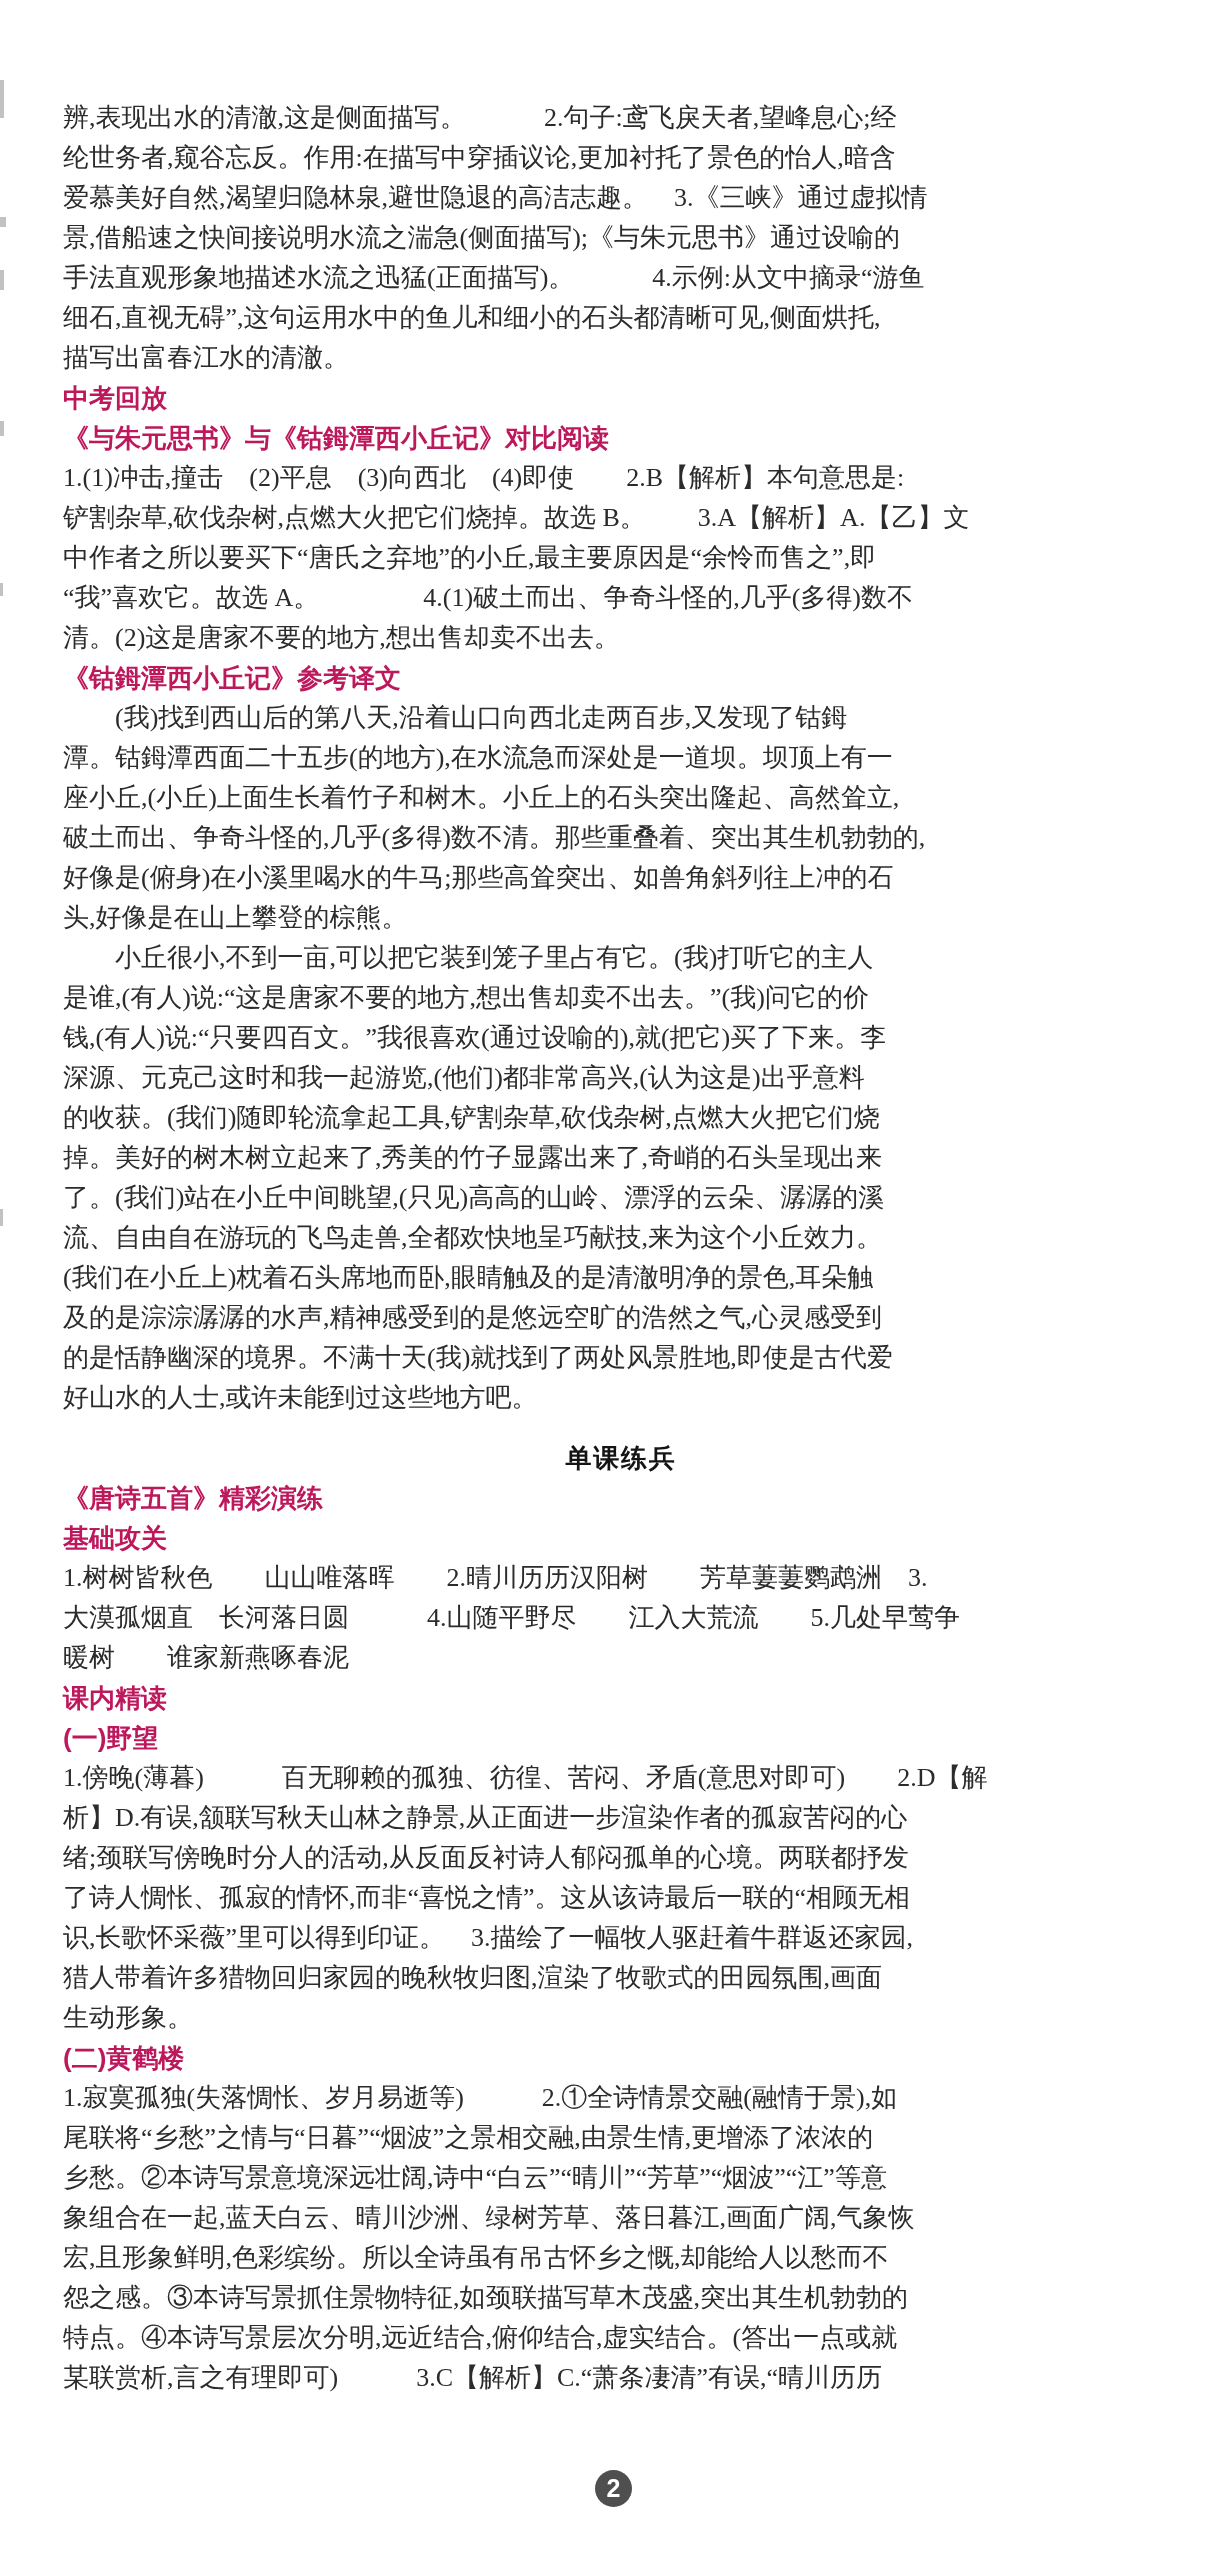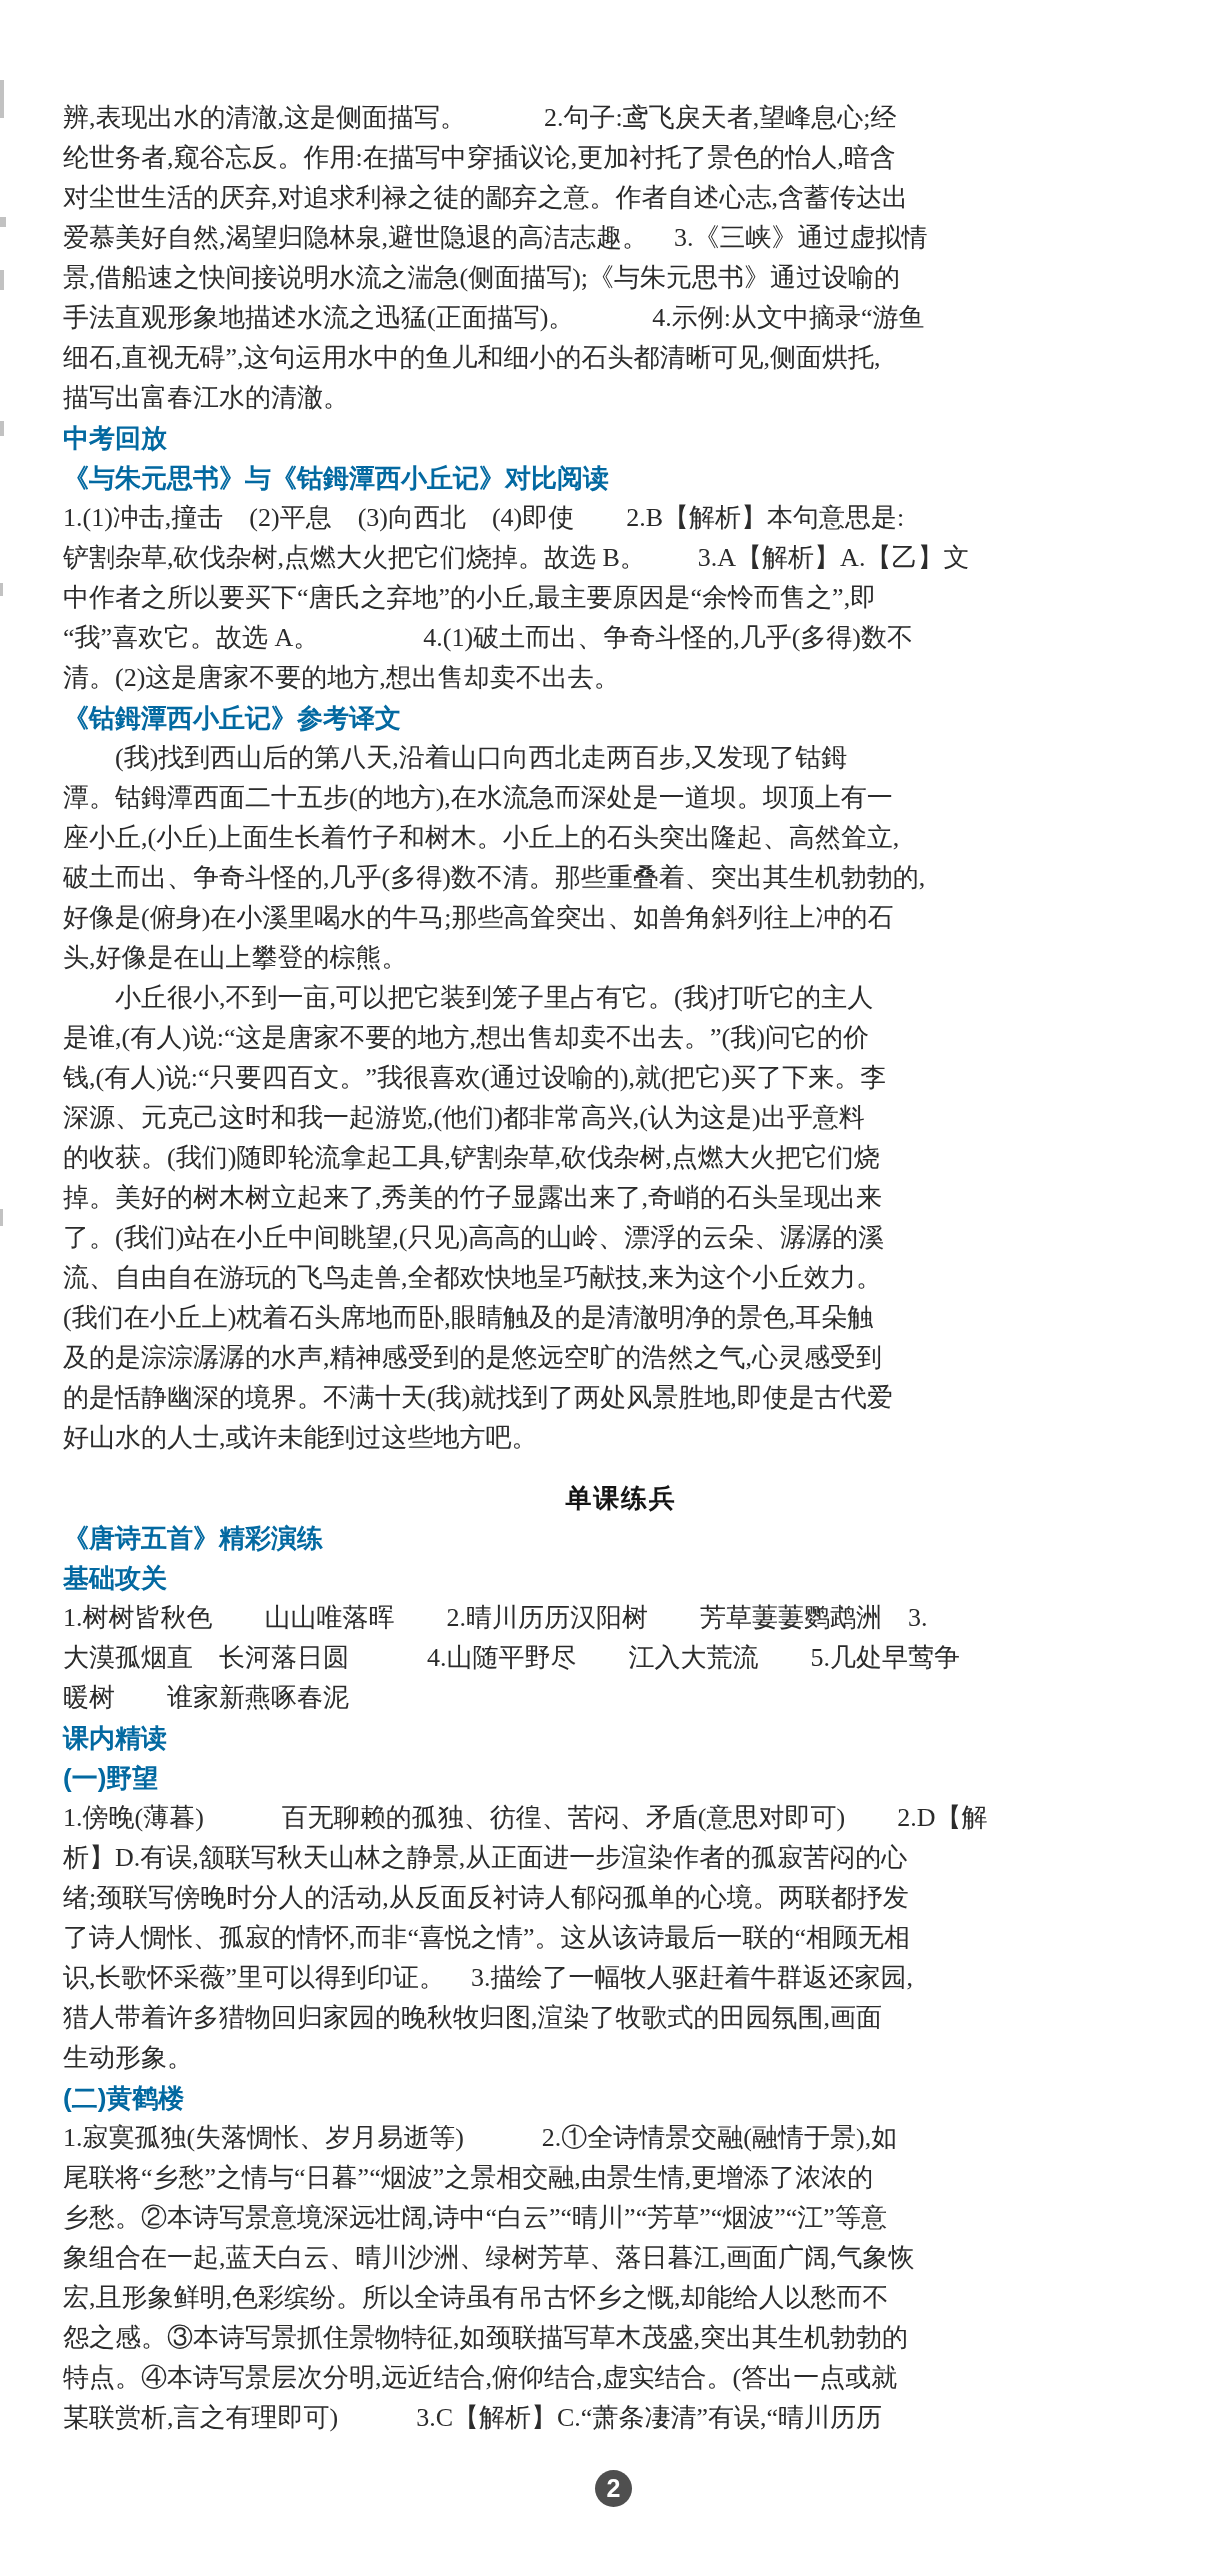--- a/index.html
+++ b/index.html
@@ -25,21 +25,21 @@
     line-height: 40px;
   }
   .line {
     height: 40px;
     white-space: pre;
     text-align: left;
   }
   .line.heading {
     font-family: "Liberation Sans", sans-serif;
     font-weight: 700;
-    color: #0369a1;
+    color: #be185d;
   }
   .line.heading-center {
     font-family: "Liberation Sans", sans-serif;
     font-weight: 700;
     color: #141414;
     text-align: center;
     white-space: normal;
     letter-spacing: 1.7px;
     margin-top: 20px;
   }
@@ -73,21 +73,20 @@
   <div class="scan-artifact" style="left:0; top:80px;  width:4.2px; height:38px;"></div>
   <div class="scan-artifact" style="left:0; top:217px; width:5.9px; height:10px;"></div>
   <div class="scan-artifact" style="left:0; top:270px; width:4.2px; height:20px;"></div>
   <div class="scan-artifact" style="left:0; top:421px; width:4.2px; height:15px;"></div>
   <div class="scan-artifact" style="left:0; top:583px; width:3.4px; height:13.4px;"></div>
   <div class="scan-artifact" style="left:0; top:1209px; width:3.4px; height:17px;"></div>
 
   <div class="text-column">
       <div class="line body">辨,表现出水的清澈,这是侧面描写。　　　2.句子:鸢飞戾天者,望峰息心;经</div>
       <div class="line body">纶世务者,窥谷忘反。作用:在描写中穿插议论,更加衬托了景色的怡人,暗含</div>
-      <div class="line body">对尘世生活的厌弃,对追求利禄之徒的鄙弃之意。作者自述心志,含蓄传达出</div>
       <div class="line body">爱慕美好自然,渴望归隐林泉,避世隐退的高洁志趣。　3.《三峡》通过虚拟情</div>
       <div class="line body">景,借船速之快间接说明水流之湍急(侧面描写);《与朱元思书》通过设喻的</div>
       <div class="line body">手法直观形象地描述水流之迅猛(正面描写)。　　　4.示例:从文中摘录“游鱼</div>
       <div class="line body">细石,直视无碍”,这句运用水中的鱼儿和细小的石头都清晰可见,侧面烘托,</div>
       <div class="line body">描写出富春江水的清澈。</div>
       <div class="line heading">中考回放</div>
       <div class="line heading">《与朱元思书》与《钴鉧潭西小丘记》对比阅读</div>
       <div class="line body">1.(1)冲击,撞击　(2)平息　(3)向西北　(4)即使　　2.B【解析】本句意思是:</div>
       <div class="line body">铲割杂草,砍伐杂树,点燃大火把它们烧掉。故选 B。　　3.A【解析】A.【乙】文</div>
       <div class="line body">中作者之所以要买下“唐氏之弃地”的小丘,最主要原因是“余怜而售之”,即</div>

